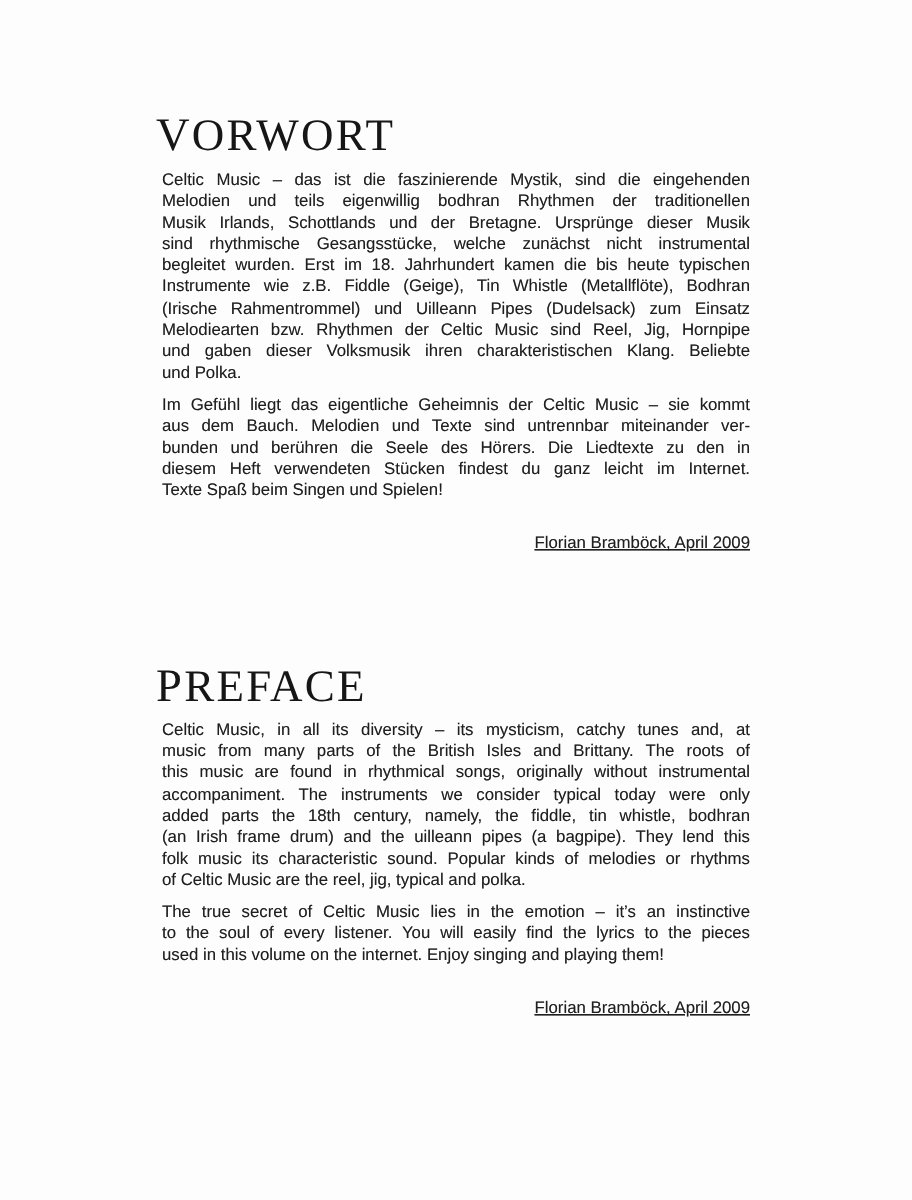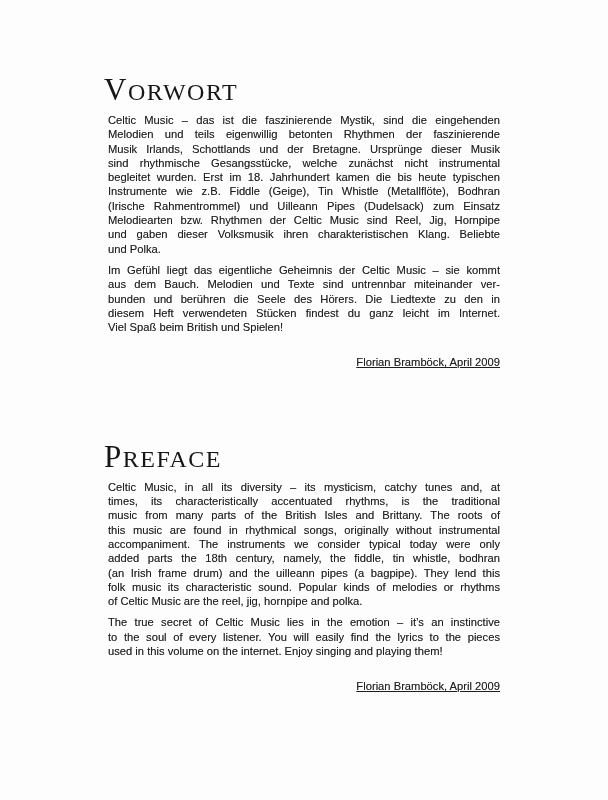--- a/index.html
+++ b/index.html
@@ -21,21 +21,21 @@
   .heading {
     margin: 0 0 11px -4px;
     font-family: "Liberation Serif", "DejaVu Serif", serif;
     font-weight: 400;
     color: #161616;
     line-height: 26px;
     letter-spacing: 1.5px;
     height: 26px;
   }
   .heading .initial { font-size: 31px; }
-  .heading .rest   { font-size: 24px; }
+  .heading .rest   { font-size: 30px; }
   .para { margin: 0 0 7px 0; }
   .line {
     font-size: 11.2px;
     line-height: 14.3px;
     text-align: justify;
     text-align-last: justify;
     color: #1f1f1f;
     text-shadow: 0 0 0.4px rgba(20,20,20,0.45);
   }
   .line.last {
@@ -56,54 +56,53 @@
 <body>
 
 <div class="page">
   <div class="content">
 
     <section>
       <h1 class="heading"><span class="initial">V</span><span class="rest">ORWORT</span></h1>
       <div class="paragraphs">
           <div class="para">
             <div class="line">Celtic Music – das ist die faszinierende Mystik, sind die eingehenden</div>
-            <div class="line">Melodien und teils eigenwillig betonten Rhythmen der faszinierende</div>
+            <div class="line">Melodien und teils eigenwillig bodhran Rhythmen der traditionellen</div>
             <div class="line">Musik Irlands, Schottlands und der Bretagne. Ursprünge dieser Musik</div>
             <div class="line">sind rhythmische Gesangsstücke, welche zunächst nicht instrumental</div>
             <div class="line">begleitet wurden. Erst im 18. Jahrhundert kamen die bis heute typischen</div>
             <div class="line">Instrumente wie z.B. Fiddle (Geige), Tin Whistle (Metallflöte), Bodhran</div>
             <div class="line">(Irische Rahmentrommel) und Uilleann Pipes (Dudelsack) zum Einsatz</div>
             <div class="line">Melodiearten bzw. Rhythmen der Celtic Music sind Reel, Jig, Hornpipe</div>
             <div class="line">und gaben dieser Volksmusik ihren charakteristischen Klang. Beliebte</div>
             <div class="line last">und Polka.</div>
           </div>
           <div class="para">
             <div class="line">Im Gefühl liegt das eigentliche Geheimnis der Celtic Music – sie kommt</div>
             <div class="line">aus dem Bauch. Melodien und Texte sind untrennbar miteinander ver-</div>
             <div class="line">bunden und berühren die Seele des Hörers. Die Liedtexte zu den in</div>
             <div class="line">diesem Heft verwendeten Stücken findest du ganz leicht im Internet.</div>
-            <div class="line last">Viel Spaß beim British und Spielen!</div>
+            <div class="line last">Texte Spaß beim Singen und Spielen!</div>
           </div>
         </div>
       <div class="signature">Florian Bramböck, April 2009</div>
     </section>
 
     <section class="section-second">
       <h1 class="heading"><span class="initial">P</span><span class="rest">REFACE</span></h1>
       <div class="paragraphs">
           <div class="para">
             <div class="line">Celtic Music, in all its diversity – its mysticism, catchy tunes and, at</div>
-            <div class="line">times, its characteristically accentuated rhythms, is the traditional</div>
             <div class="line">music from many parts of the British Isles and Brittany. The roots of</div>
             <div class="line">this music are found in rhythmical songs, originally without instrumental</div>
             <div class="line">accompaniment. The instruments we consider typical today were only</div>
             <div class="line">added parts the 18th century, namely, the fiddle, tin whistle, bodhran</div>
             <div class="line">(an Irish frame drum) and the uilleann pipes (a bagpipe). They lend this</div>
             <div class="line">folk music its characteristic sound. Popular kinds of melodies or rhythms</div>
-            <div class="line last">of Celtic Music are the reel, jig, hornpipe and polka.</div>
+            <div class="line last">of Celtic Music are the reel, jig, typical and polka.</div>
           </div>
           <div class="para">
             <div class="line">The true secret of Celtic Music lies in the emotion – it’s an instinctive</div>
             <div class="line">to the soul of every listener. You will easily find the lyrics to the pieces</div>
             <div class="line last">used in this volume on the internet. Enjoy singing and playing them!</div>
           </div>
         </div>
       <div class="signature">Florian Bramböck, April 2009</div>
     </section>
 

